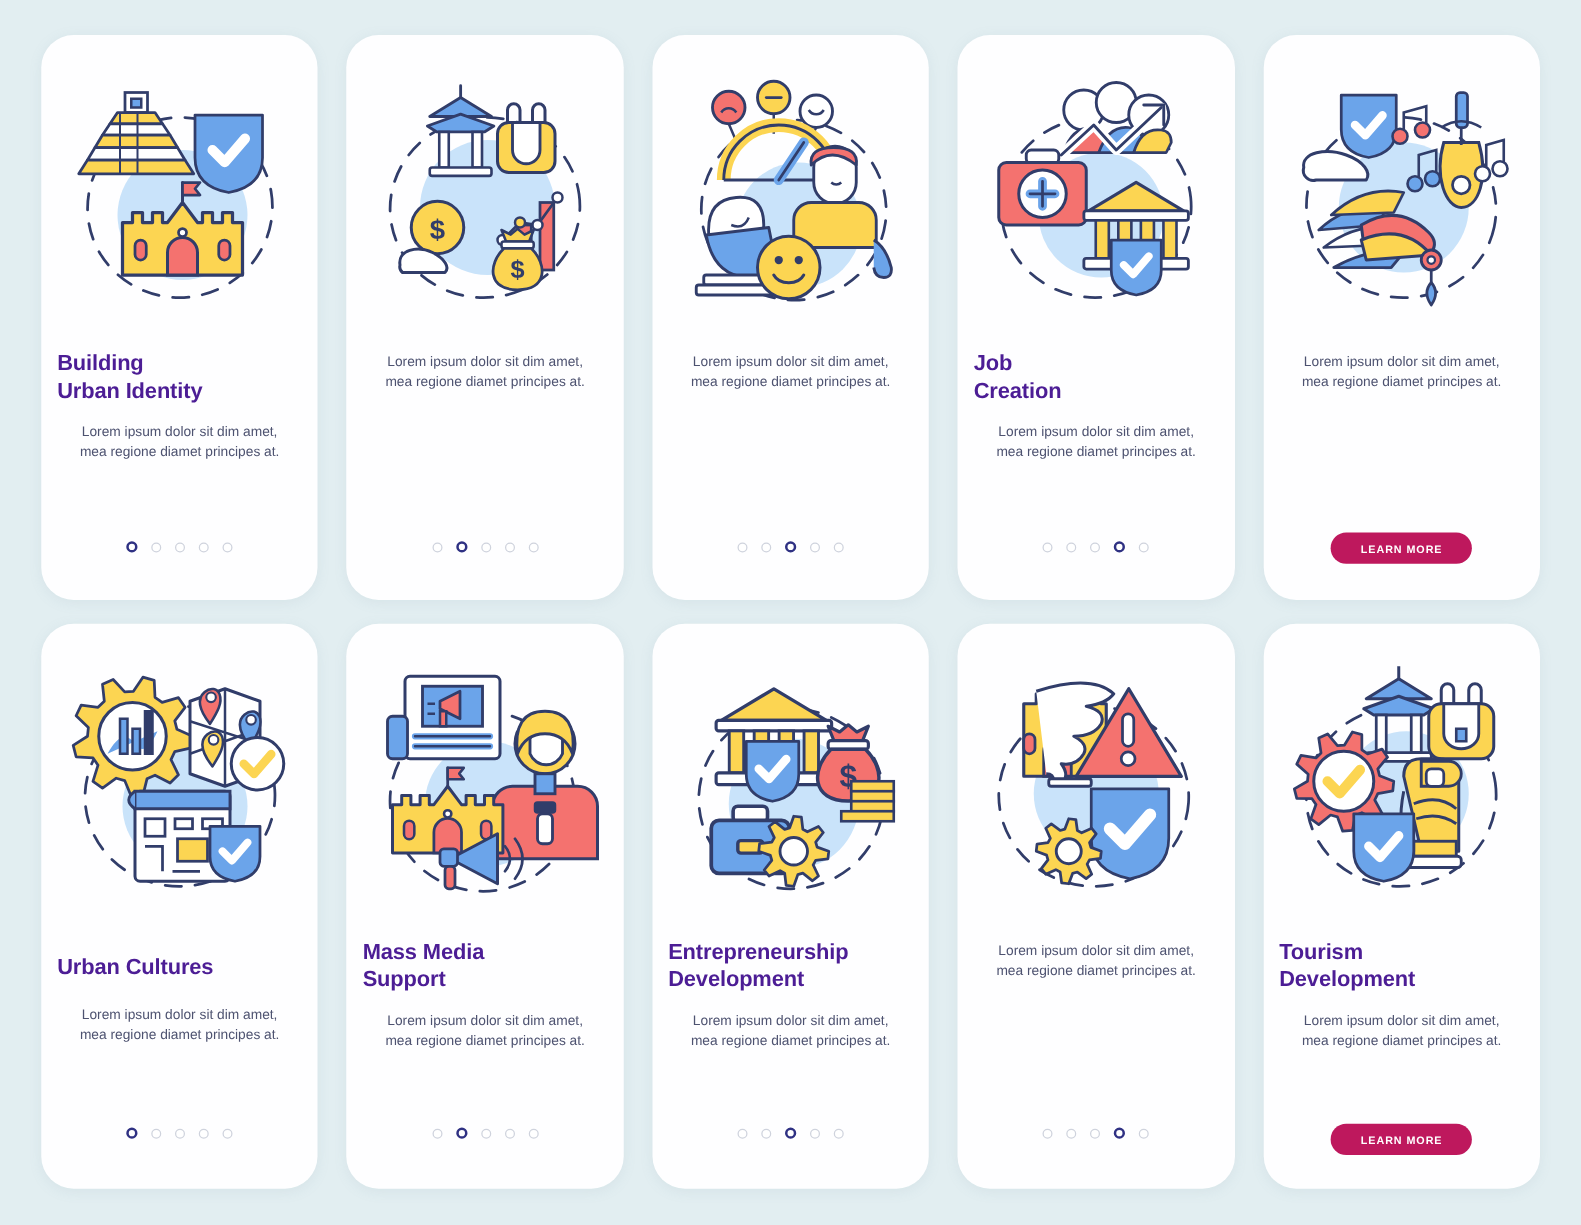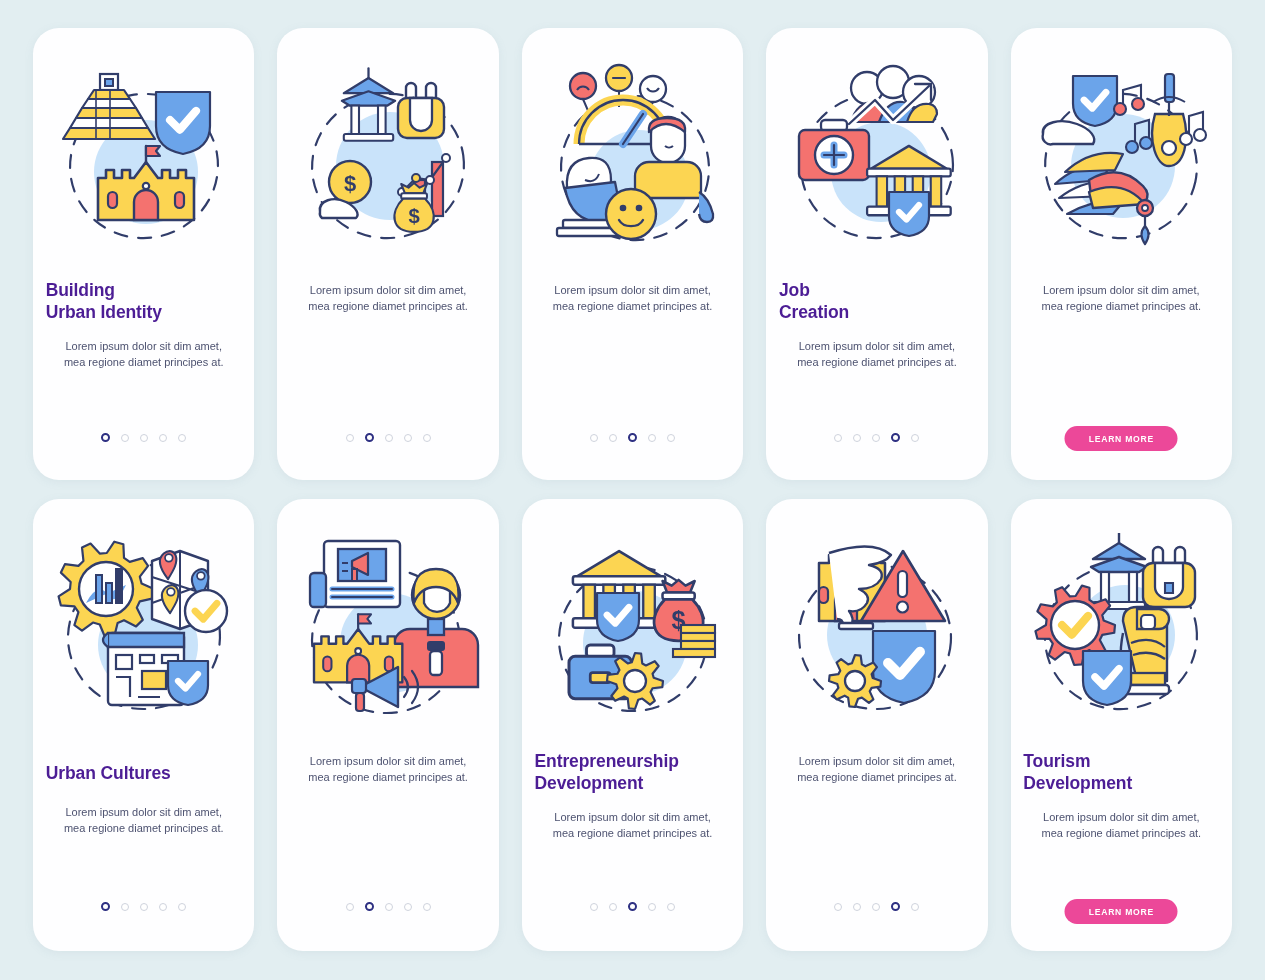--- a/index.html
+++ b/index.html
@@ -75,21 +75,21 @@
     border: 2.6px solid #2f3183;
     width: 9px; height: 9px;
   }
 
   .cta {
     position: absolute;
     bottom: 29px;
     left: 50%; transform: translateX(-50%);
     width: 113px; height: 25px;
     border-radius: 13px;
-    background: #ec4899;
+    background: #be185d;
     color: #ffffff;
     font-size: 8.6px;
     font-weight: bold;
     letter-spacing: 0.75px;
     display: flex; align-items: center; justify-content: center;
     border: none;
     cursor: pointer;
     font-family: "Liberation Sans", sans-serif;
   }
   .cta.r2 { bottom: 27px; }
@@ -415,20 +415,21 @@
     <path d="M48 -16 h14 l-4 5 l4 5 h-14 z" fill="#f4726f" stroke="#313d6a" stroke-width="2.2" stroke-linejoin="round"></path>
   </g>
   <g>
     <path d="M70 152 l34 -18 v40 l-34 -18 z" fill="#6ba4ea" stroke="#313d6a" stroke-width="2.4" stroke-linejoin="round"></path>
     <rect x="58" y="146" width="14" height="14" rx="3" fill="#6ba4ea" stroke="#313d6a" stroke-width="2.2"></rect>
     <rect x="62" y="160" width="8" height="18" rx="3" fill="#f4726f" stroke="#313d6a" stroke-width="2.2"></rect>
     <path d="M110 144 q8 10 0 20 M118 138 q12 16 0 32" fill="none" stroke="#313d6a" stroke-width="2.2" stroke-linecap="round"></path>
   </g>
 </svg>
         </div>
+        <div class="title">Mass Media<br>Support</div>
         <div class="desc">Lorem ipsum dolor sit dim amet, mea regione diamet principes at.</div>
         <div class="dots r2">
           <span class="dot"></span>
           <span class="dot active"></span>
           <span class="dot"></span>
           <span class="dot"></span>
           <span class="dot"></span>
         </div>
       </div>
       <div class="screen">

